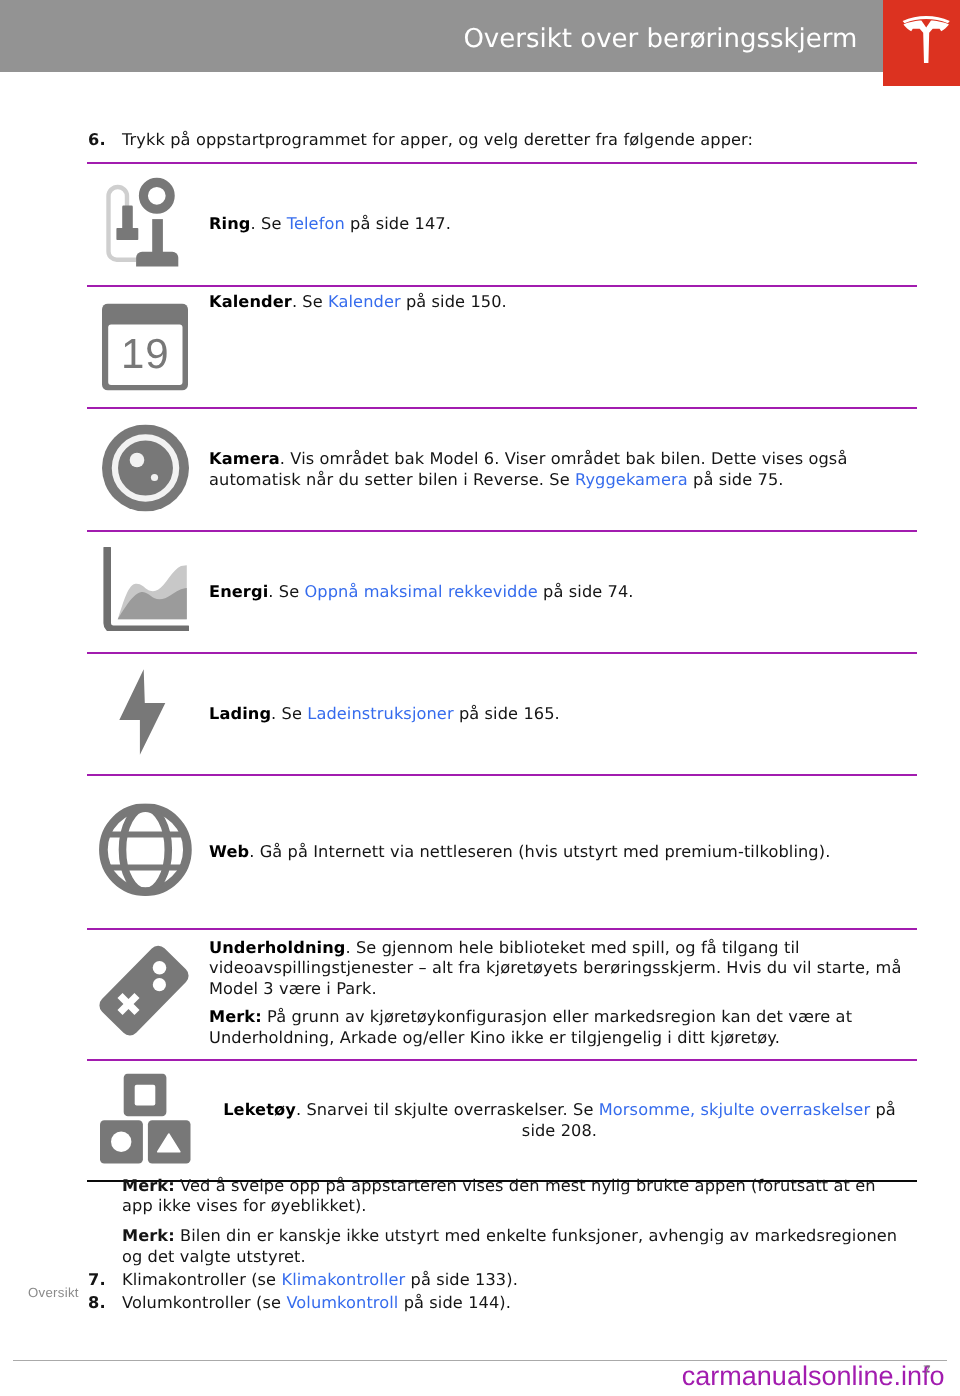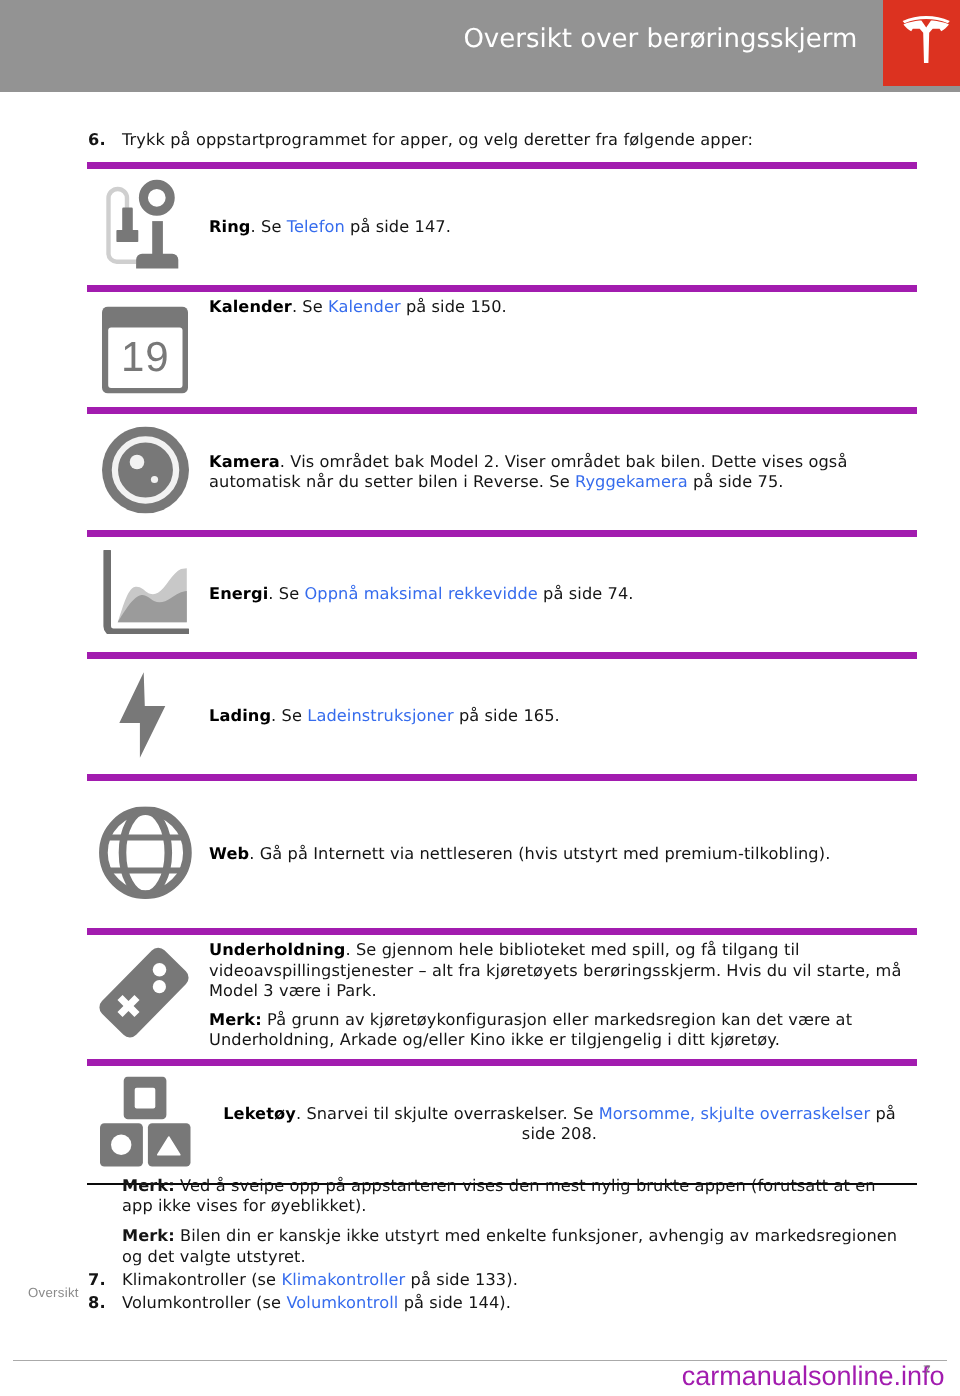--- a/index.html
+++ b/index.html
@@ -3,36 +3,36 @@
 <meta charset="utf-8">
 <title>Oversikt over berøringsskjerm</title>
 <style>
   html,body{margin:0;padding:0;}
   body{width:960px;height:1396px;background:#ffffff;
        font-family:"DejaVu Sans",sans-serif;position:relative;overflow:hidden;
        -webkit-font-smoothing:antialiased;text-rendering:geometricPrecision;
        transform:translateZ(0);}
 
   
-  .header{position:absolute;left:0;top:0;width:960px;height:92px;background:#939393;}
+  .header{position:absolute;left:0;top:0;width:960px;height:72px;background:#939393;}
   .header-title{position:absolute;right:102.6px;top:0;height:78px;display:flex;align-items:center;
       color:#ffffff;font-size:26px;font-weight:400;letter-spacing:0px;white-space:nowrap;}
   .logo-box{position:absolute;left:883px;top:0;width:77px;height:86px;background:#dc3220;}
   .logo-box svg{position:absolute;left:19.1px;top:15.8px;width:48.4px;height:47.6px;display:block;}
 
   
   .step6{position:absolute;left:88px;top:129px;width:840px;
       font-size:16.2px;color:#151515;line-height:22px;letter-spacing:0.1px;}
   .step6 .num{position:absolute;left:0;top:0;font-weight:bold;letter-spacing:0.3px;}
   .step6 .txt{display:block;margin-left:34px;}
 
   
   .apptable{position:absolute;left:87px;top:162px;width:830px;border-collapse:collapse;
       table-layout:fixed;}
-  .apptable td{border-top:7px solid #a21caf;padding:0;vertical-align:middle;}
+  .apptable td{border-top:2px solid #a21caf;padding:0;vertical-align:middle;}
   .apptable tr:last-child td{border-bottom:2px solid #0a0a0a;}
   td.iconcell{width:122px;}
   td.textcell{padding-left:0;padding-right:7px;padding-top:5px;padding-bottom:5px;}
   .iconbox{width:122px;height:100%;position:relative;}
   .iconbox svg{position:absolute;top:50%;}
   .iconbox svg{display:block;}
   .rowtxt{font-size:16.2px;color:#151515;line-height:20.3px;letter-spacing:0.1px;}
   .rowtxt b{font-weight:bold;color:#000;}
   a.lnk{color:#366ced;text-decoration:none;}
   .note{margin-top:8.6px;}
@@ -119,21 +119,21 @@
           <div class="iconbox">
             <svg width="87" height="87" viewBox="0 0 87 87" style="left: 15px; transform: translateY(calc(-50% - 2px));">
    <circle cx="43.5" cy="43.5" r="43.5" fill="#787878"></circle>
    <circle cx="43.5" cy="43.5" r="30.6" fill="none" stroke="#f2f2f2" stroke-width="6.3"></circle>
    <circle cx="35.0" cy="35.5" r="7.3" fill="#f2f2f2"></circle>
    <circle cx="52.5" cy="53.0" r="3.6" fill="#f2f2f2"></circle>
   </svg>
           </div>
         </td>
         <td class="textcell">
-          <div class="rowtxt"><b>Kamera</b><span>. Vis området bak Model 2. Viser området bak bilen. Dette vises også automatisk når du setter bilen i Reverse. Se </span><a class="lnk">Ryggekamera</a><span> på side 75.</span></div>
+          <div class="rowtxt"><b>Kamera</b><span>. Vis området bak Model 6. Viser området bak bilen. Dette vises også automatisk når du setter bilen i Reverse. Se </span><a class="lnk">Ryggekamera</a><span> på side 75.</span></div>
         </td>
       </tr>
       <tr style="height: 122px;">
         <td class="iconcell">
           <div class="iconbox">
             <svg width="86" height="84" viewBox="0 0 86 84" style="left: 16px; transform: translateY(calc(-50% - 3px));">
    <path d="M14.7 72.3 C19 60 24.5 38.5 31.5 37 C37.5 35.8 40.5 40 44 42.2 C48 44.8 51.5 44.6 55 42.8 C62 39 70 22 78 19 L83.8 18.2 L83.8 72.3 Z" fill="#c8c8c8"></path>
    <path d="M14.7 72.3 C21 62 30 47 37.5 45.3 C43 44 47 49 51 51 C56 53.5 62 52.3 68 48 C73 44.3 79 41 83.8 40.9 L83.8 72.3 Z" fill="#9b9b9b"></path>
    <path d="M4.2 1.4 V76.2 a6.2 6.2 0 0 0 6.2 6.2 H85.2" fill="none" stroke="#6f6f6f" stroke-width="7.6" stroke-linecap="round"></path>
   </svg>

